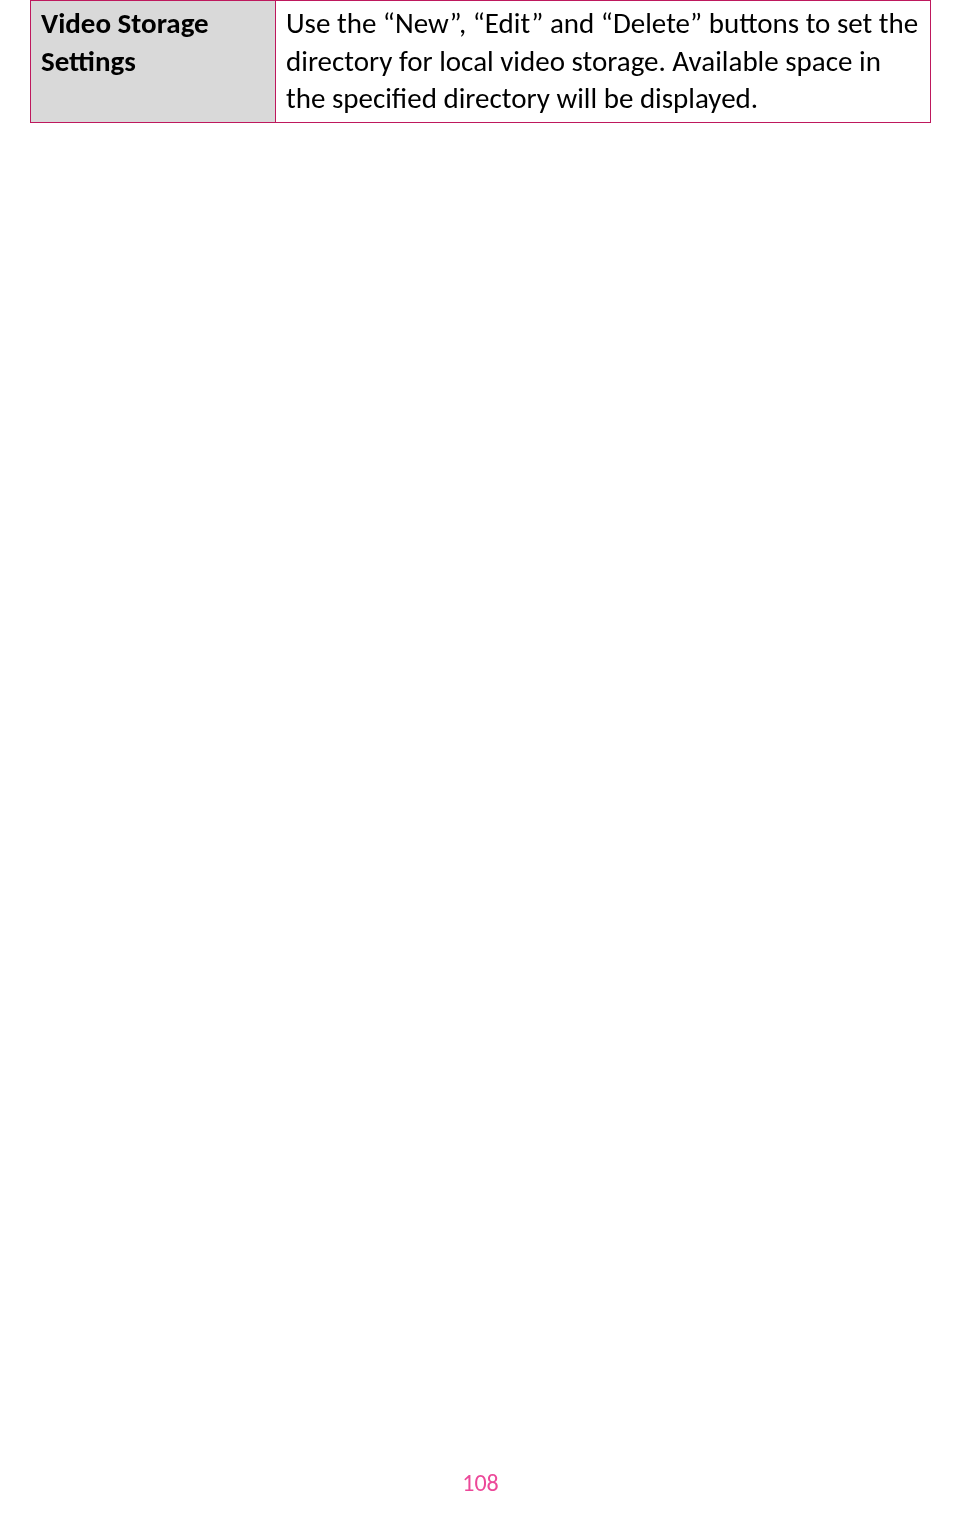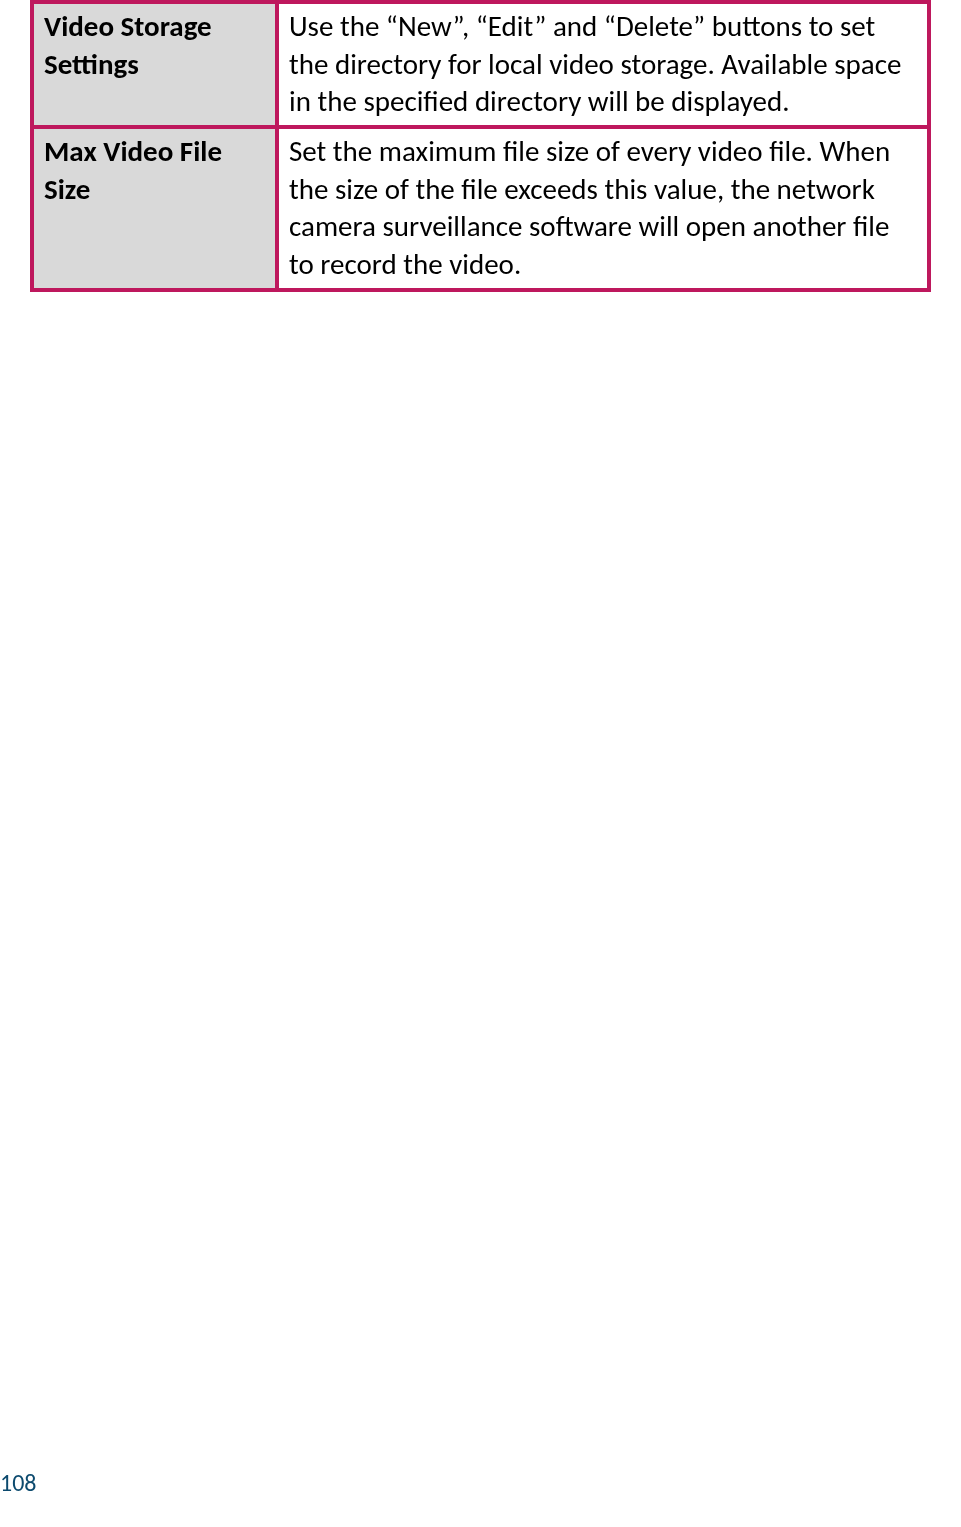--- a/index.html
+++ b/index.html
@@ -14,55 +14,51 @@
       font-family: Calibri, Arial, sans-serif;
       position: relative;
       padding: 0 30px;
     }
     .settings-table {
       width: 100%;
       border-collapse: collapse;
       margin-top: 0;
     }
     .settings-table td {
-      border: 4px solid #be185d;
+      border: 1px solid #be185d;
       padding: 4px 10px;
       vertical-align: top;
       font-size: 29px;
       line-height: 1.3;
       color: #000000;
     }
     .settings-table td.label-cell {
       background: #d9d9d9;
       font-weight: bold;
       width: 245px;
     }
     .settings-table td.desc-cell {
       background: #ffffff;
       margin-top: 36px;
     }
     .page-number {
       position: absolute;
       bottom: 30px;
       left: 0;
       width: 100%;
-      text-align: left;
+      text-align: center;
       font-size: 24px;
-      color: #0c4a6e;
+      color: #ec4899;
     }
   </style>
 </head>
 <body>
 
 <table class="settings-table">
   <tbody>
     <tr>
       <td class="label-cell">Video Storage Settings</td>
       <td class="desc-cell">Use the “New”, “Edit” and “Delete” buttons to set the directory for local video storage. Available space in the specified directory will be displayed.</td>
     </tr>
-    <tr>
-      <td class="label-cell">Max Video File Size</td>
-      <td class="desc-cell">Set the maximum file size of every video file. When the size of the file exceeds this value, the network camera surveillance software will open another file to record the video.</td>
-    </tr>
   </tbody>
 </table>
 
 <div class="page-number">108</div>
 
 </body></html>

